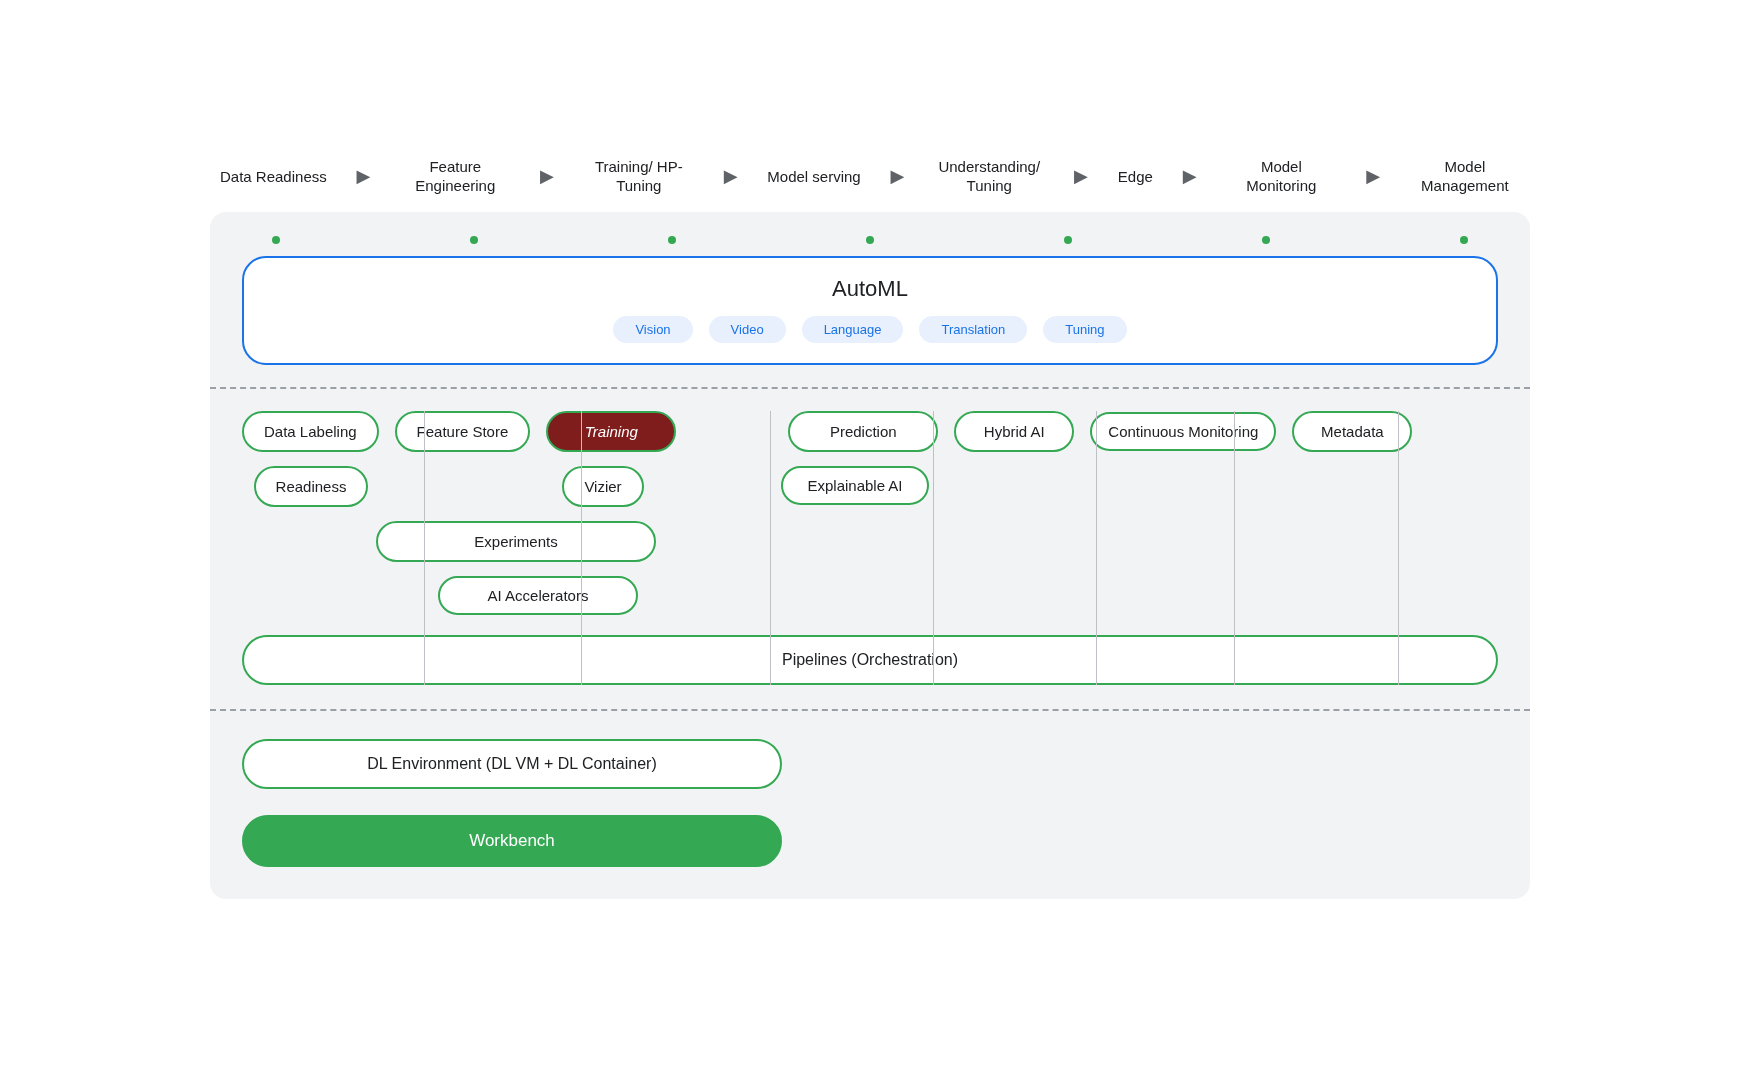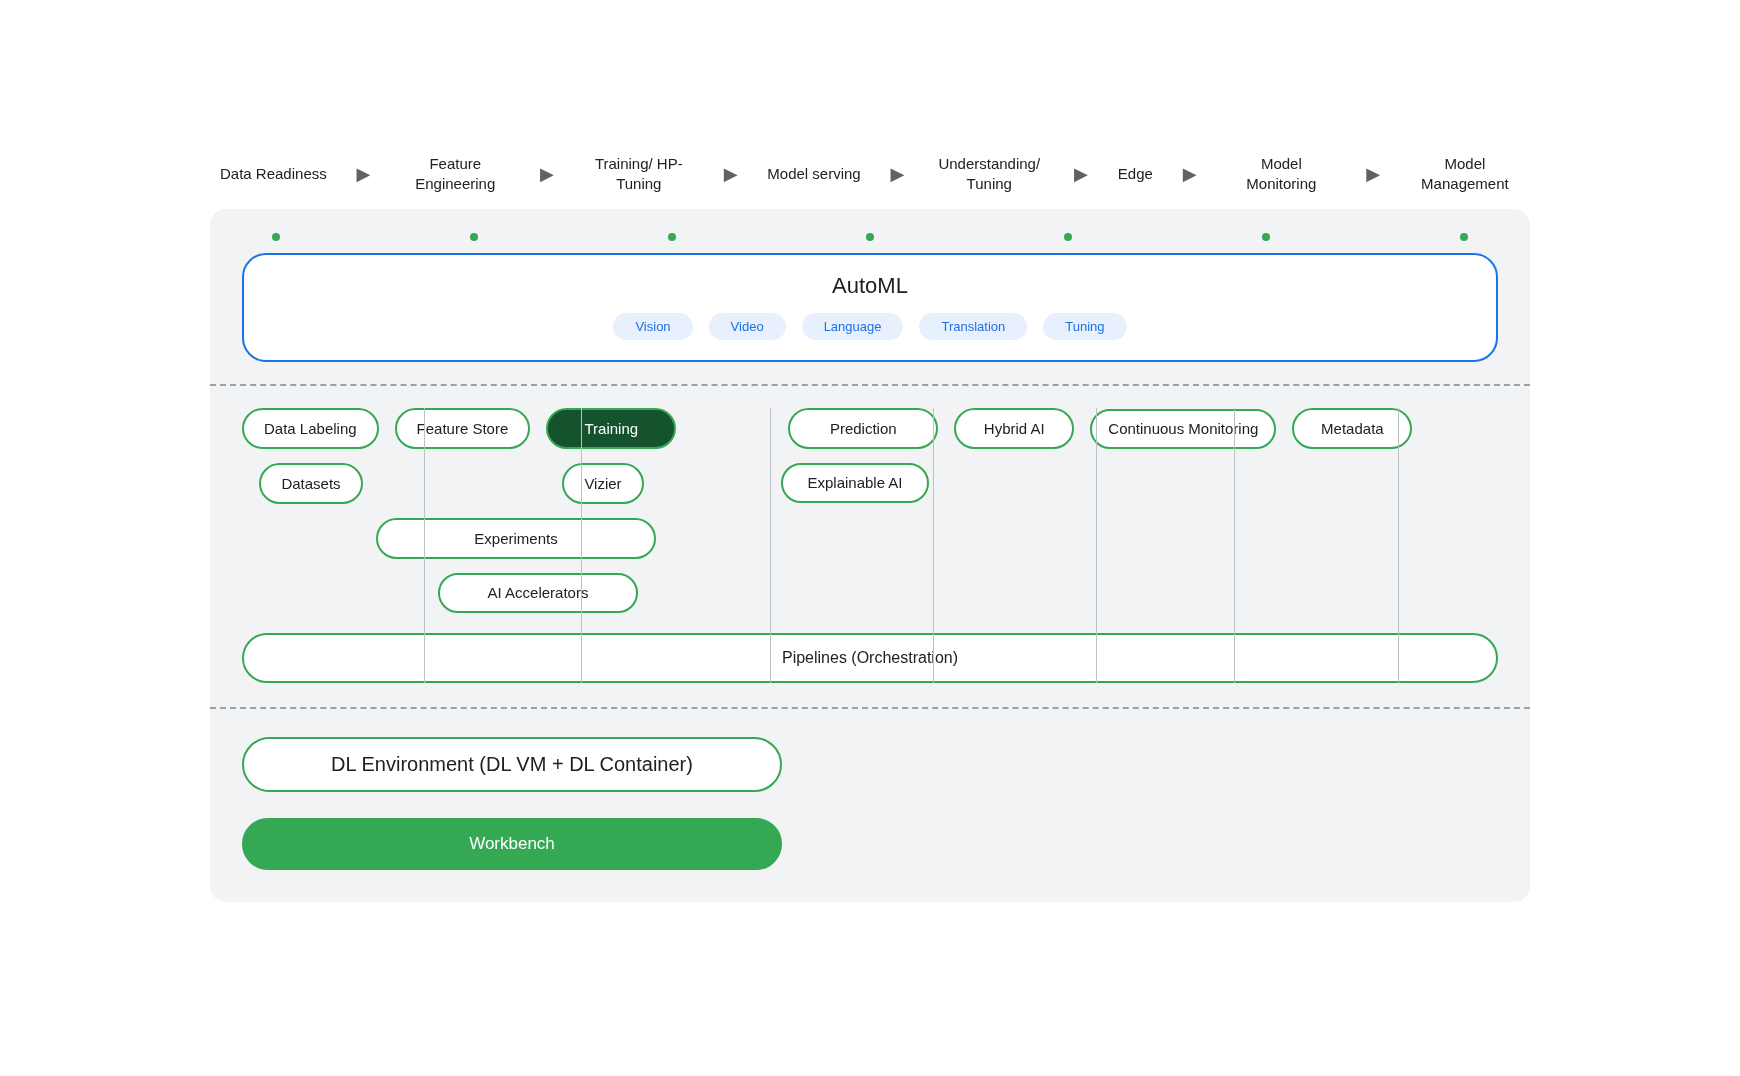--- a/index.html
+++ b/index.html
@@ -91,22 +91,23 @@
       padding: 10px 20px;
       font-size: 15px;
       color: #202124;
       text-align: center;
       white-space: nowrap;
       display: inline-flex;
       align-items: center;
       justify-content: center;
     }
     .pill.filled {
-      background: #14532d;
+      background: #7f1d1d;
       color: #fff;
+      font-style: italic;
     }
     
     .pipelines-row {
       margin-top: 20px;
       padding: 0 0;
     }
     .pipelines-pill {
       border: 2px solid #34a853;
       border-radius: 50px;
       background: #fff;
@@ -119,21 +120,21 @@
     }
     
     .bottom-section {
       margin-top: 28px;
     }
     .dl-env-pill {
       border: 2px solid #34a853;
       border-radius: 50px;
       background: #fff;
       padding: 14px 40px;
-      font-size: 20px;
+      font-size: 16px;
       color: #202124;
       text-align: center;
       display: inline-block;
       width: 540px;
     }
     .workbench-pill {
       background: #34a853;
       border: 2px solid #34a853;
       border-radius: 50px;
       padding: 14px 40px;
@@ -254,21 +255,21 @@
         <span class="pill filled" style="min-width:130px;">Training</span>
         <span style="min-width:80px; display:inline-block;"></span>
         <span class="pill" style="min-width:150px;">Prediction</span>
         <span class="pill" style="min-width:120px;">Hybrid AI</span>
         <span class="pill" style="min-width:170px; text-align:center; white-space:normal; padding: 8px 16px; line-height:1.3;">Continuous Monitoring</span>
         <span class="pill" style="min-width:120px;">Metadata</span>
       </div>
 
       <div style="display: flex; align-items: flex-start; gap: 16px; flex-wrap: nowrap; margin-bottom: 14px; padding-left: 4px;">
         <span style="min-width:130px; display:flex; justify-content:center;">
-          <span class="pill">Datasets</span>
+          <span class="pill">Readiness</span>
         </span>
         <span style="min-width:130px; display:flex; justify-content:flex-end;"></span>
         <span style="min-width:130px; display:flex; justify-content:center;">
           <span class="pill">Vizier</span>
         </span>
         <span style="min-width:80px;"></span>
         <span style="min-width:150px; display:flex; justify-content:center;">
           <span class="pill" style="white-space:normal; text-align:center; padding:8px 24px; line-height:1.3; min-width:120px;">Explainable AI</span>
         </span>
       </div>

